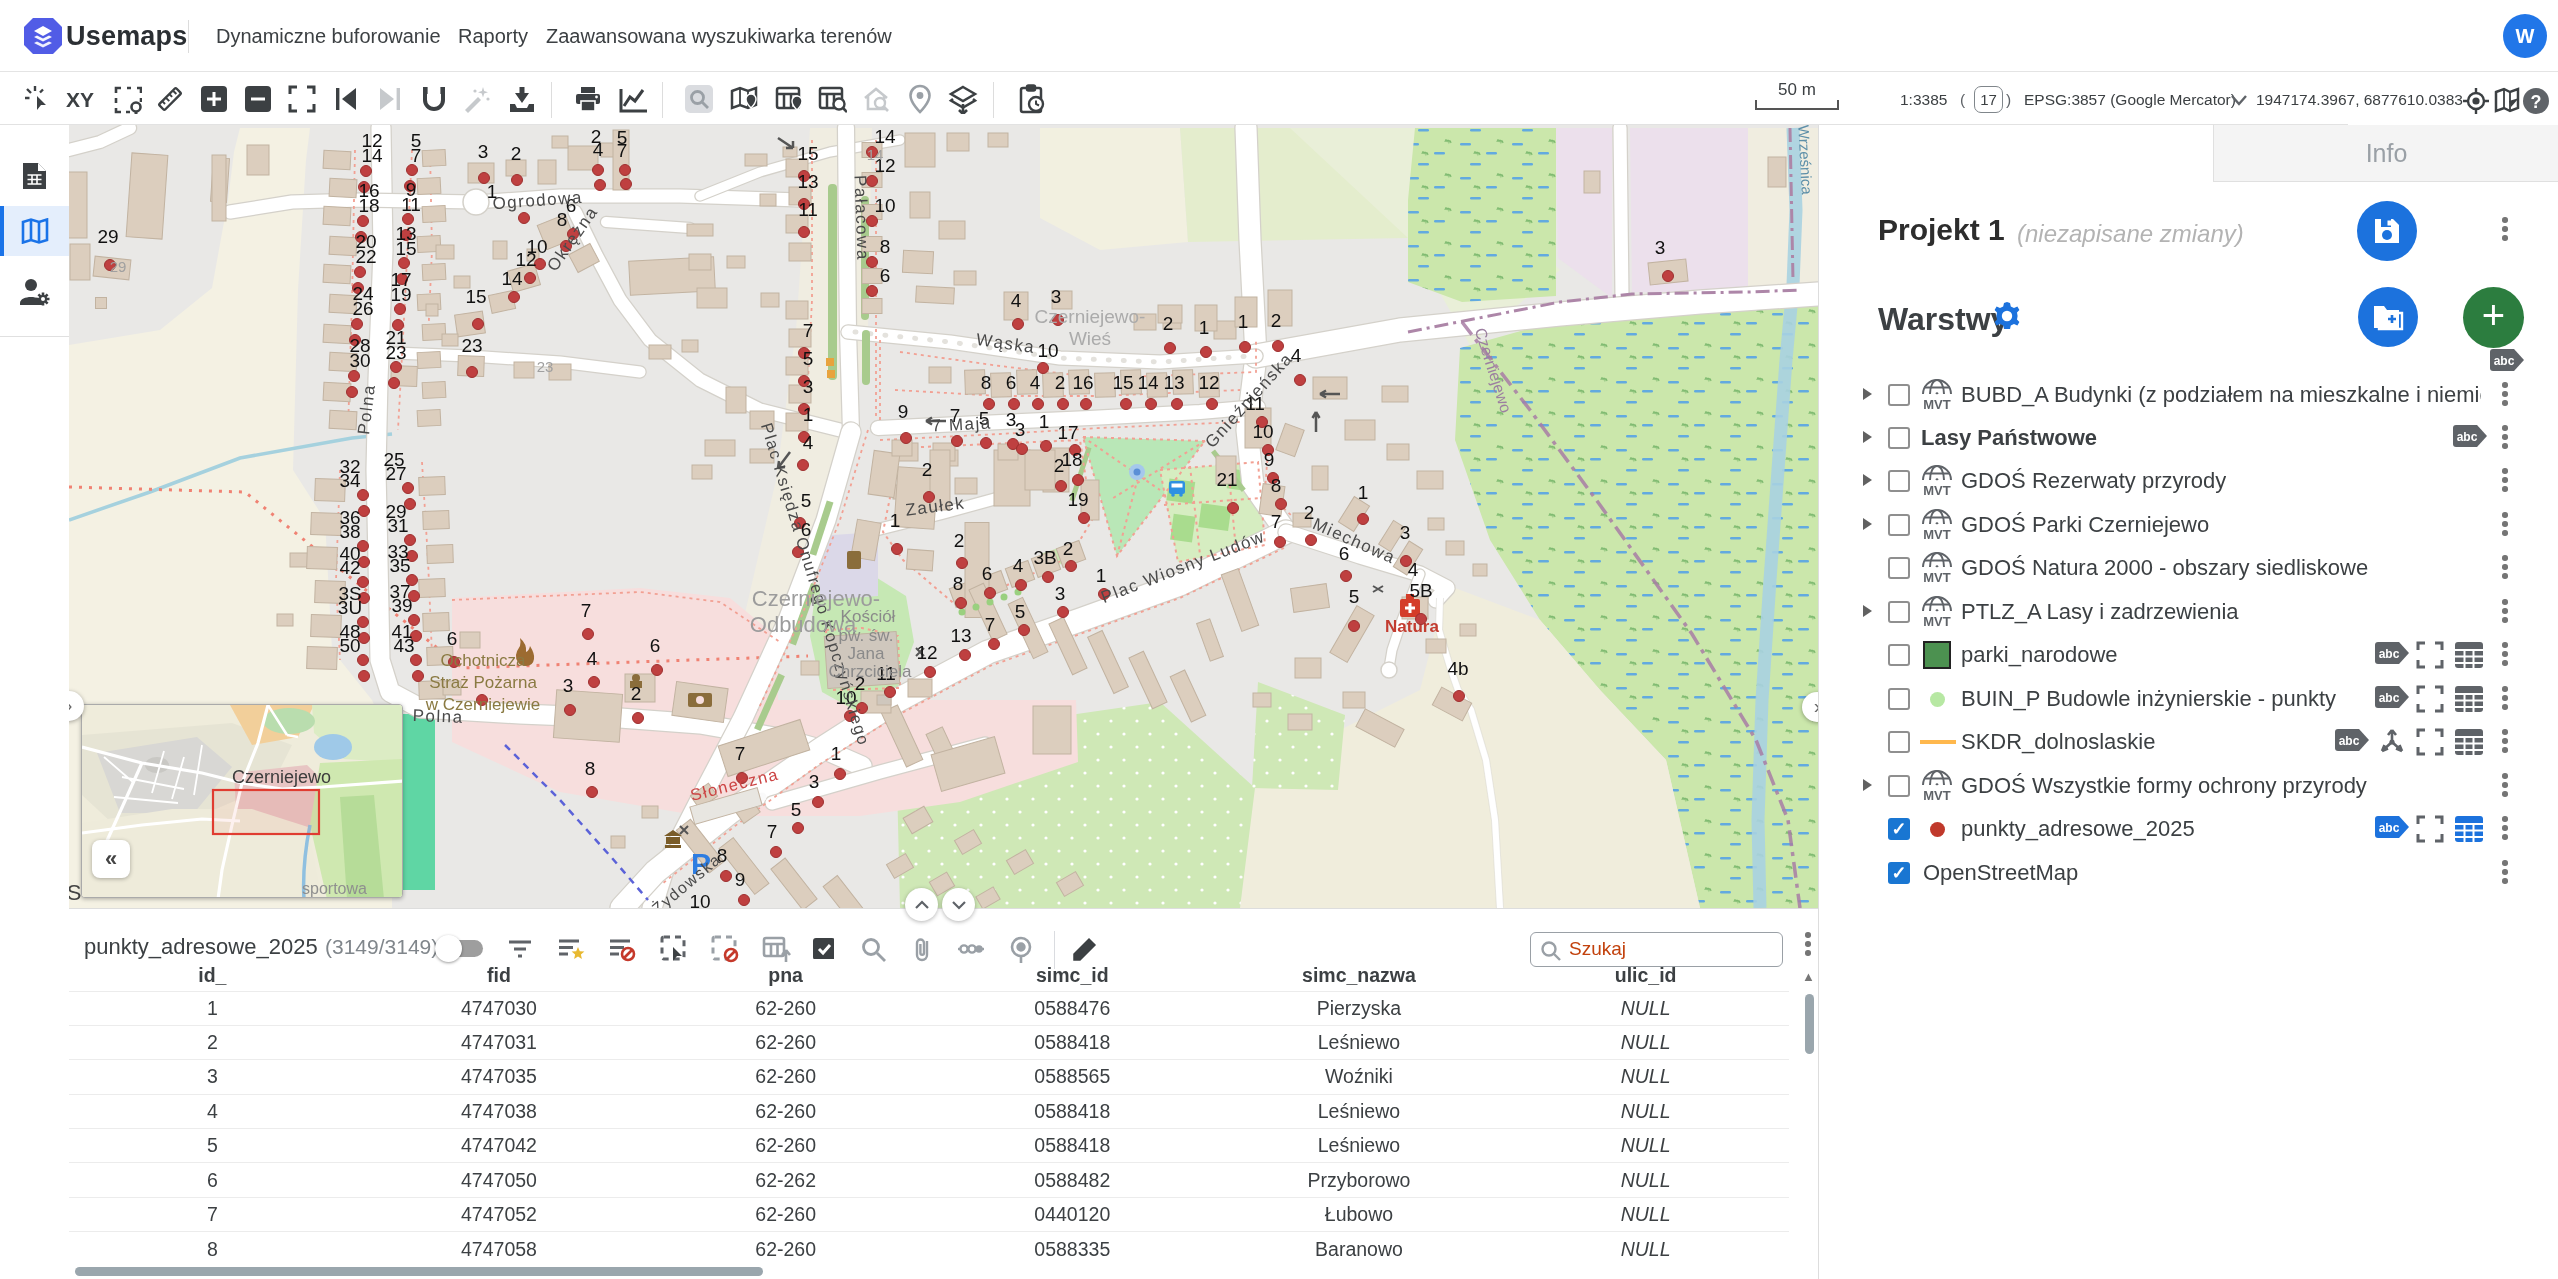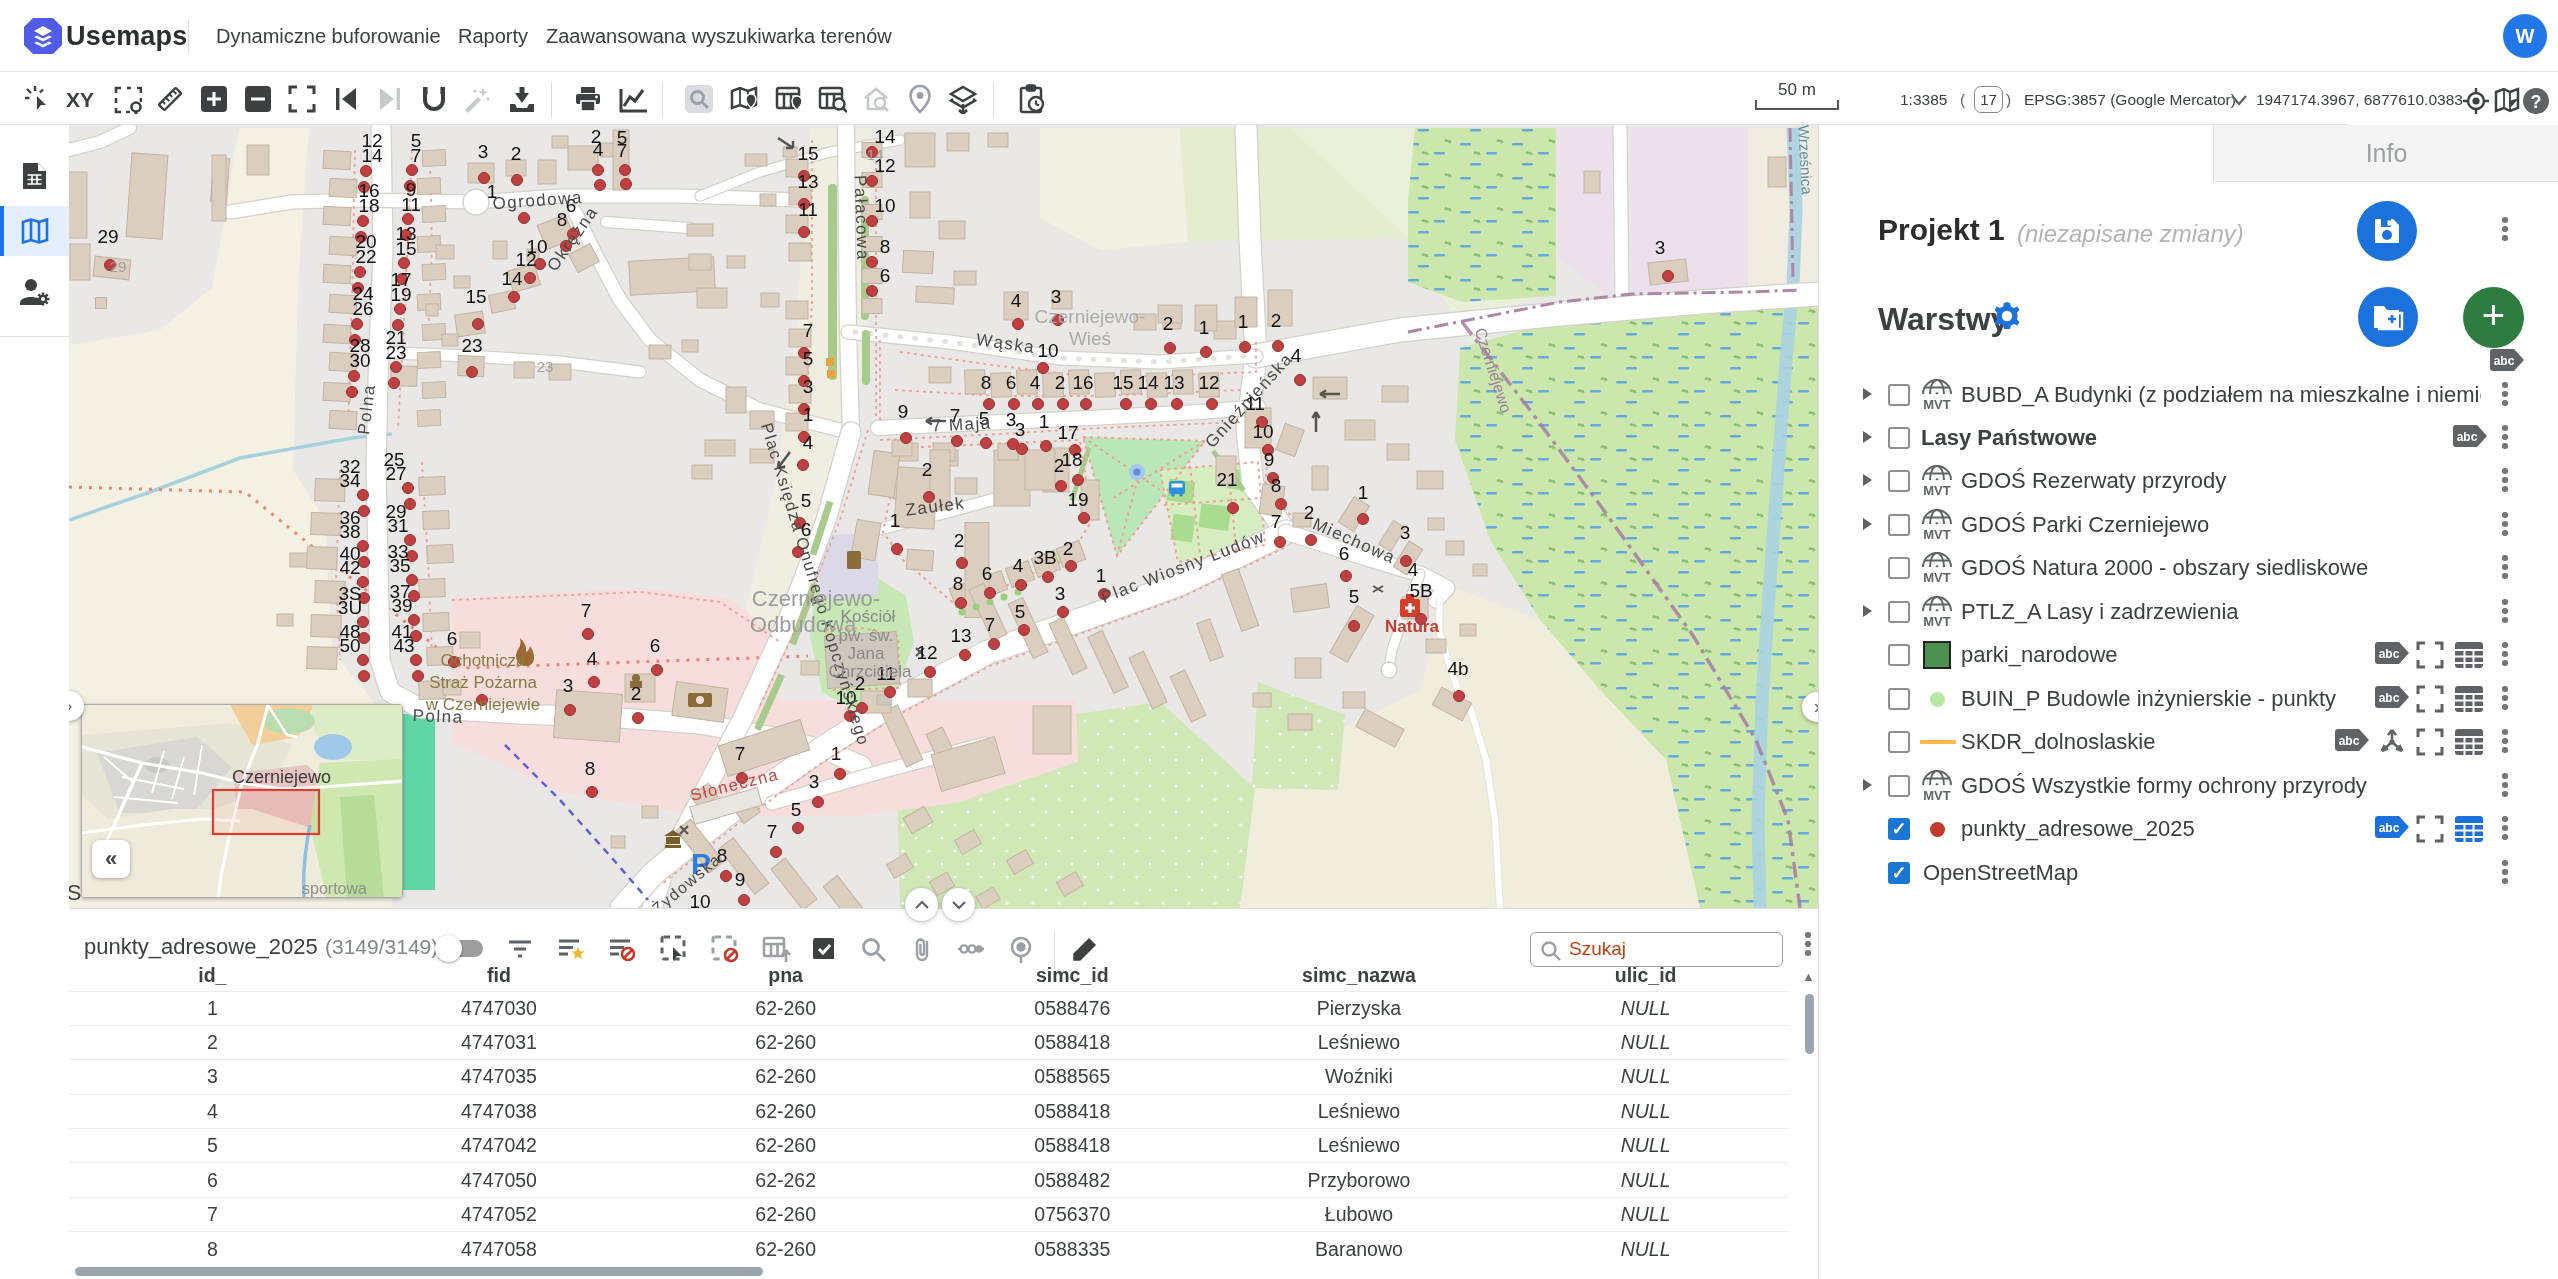--- a/index.html
+++ b/index.html
@@ -1475,21 +1475,21 @@
 <td>4747050</td>
 <td>62-262</td>
 <td>0588482</td>
 <td>Przyborowo</td>
 <td class="null">NULL</td>
 </tr>
 <tr>
 <td>7</td>
 <td>4747052</td>
 <td>62-260</td>
-<td>0756370</td>
+<td>0440120</td>
 <td>Łubowo</td>
 <td class="null">NULL</td>
 </tr>
 <tr>
 <td>8</td>
 <td>4747058</td>
 <td>62-260</td>
 <td>0588335</td>
 <td>Baranowo</td>
 <td class="null">NULL</td>

